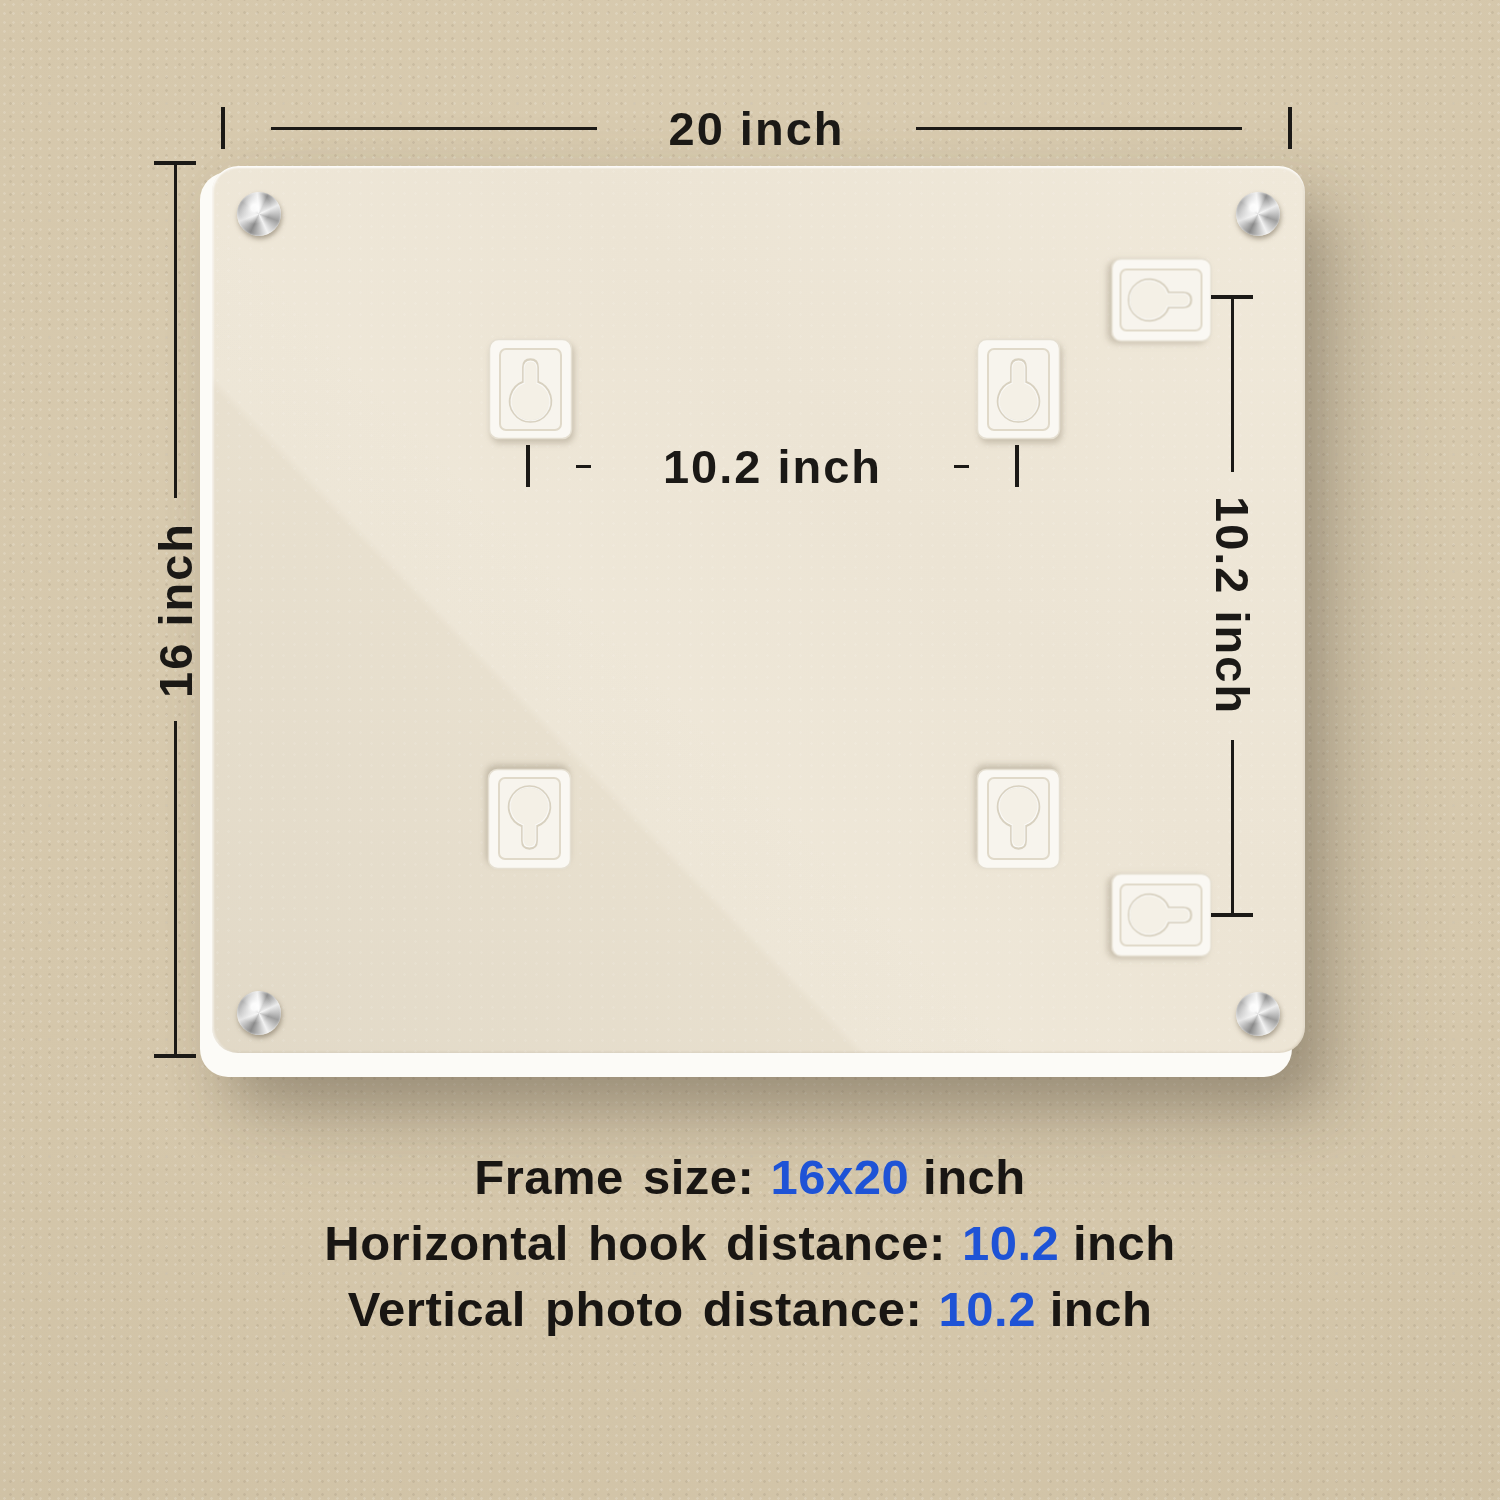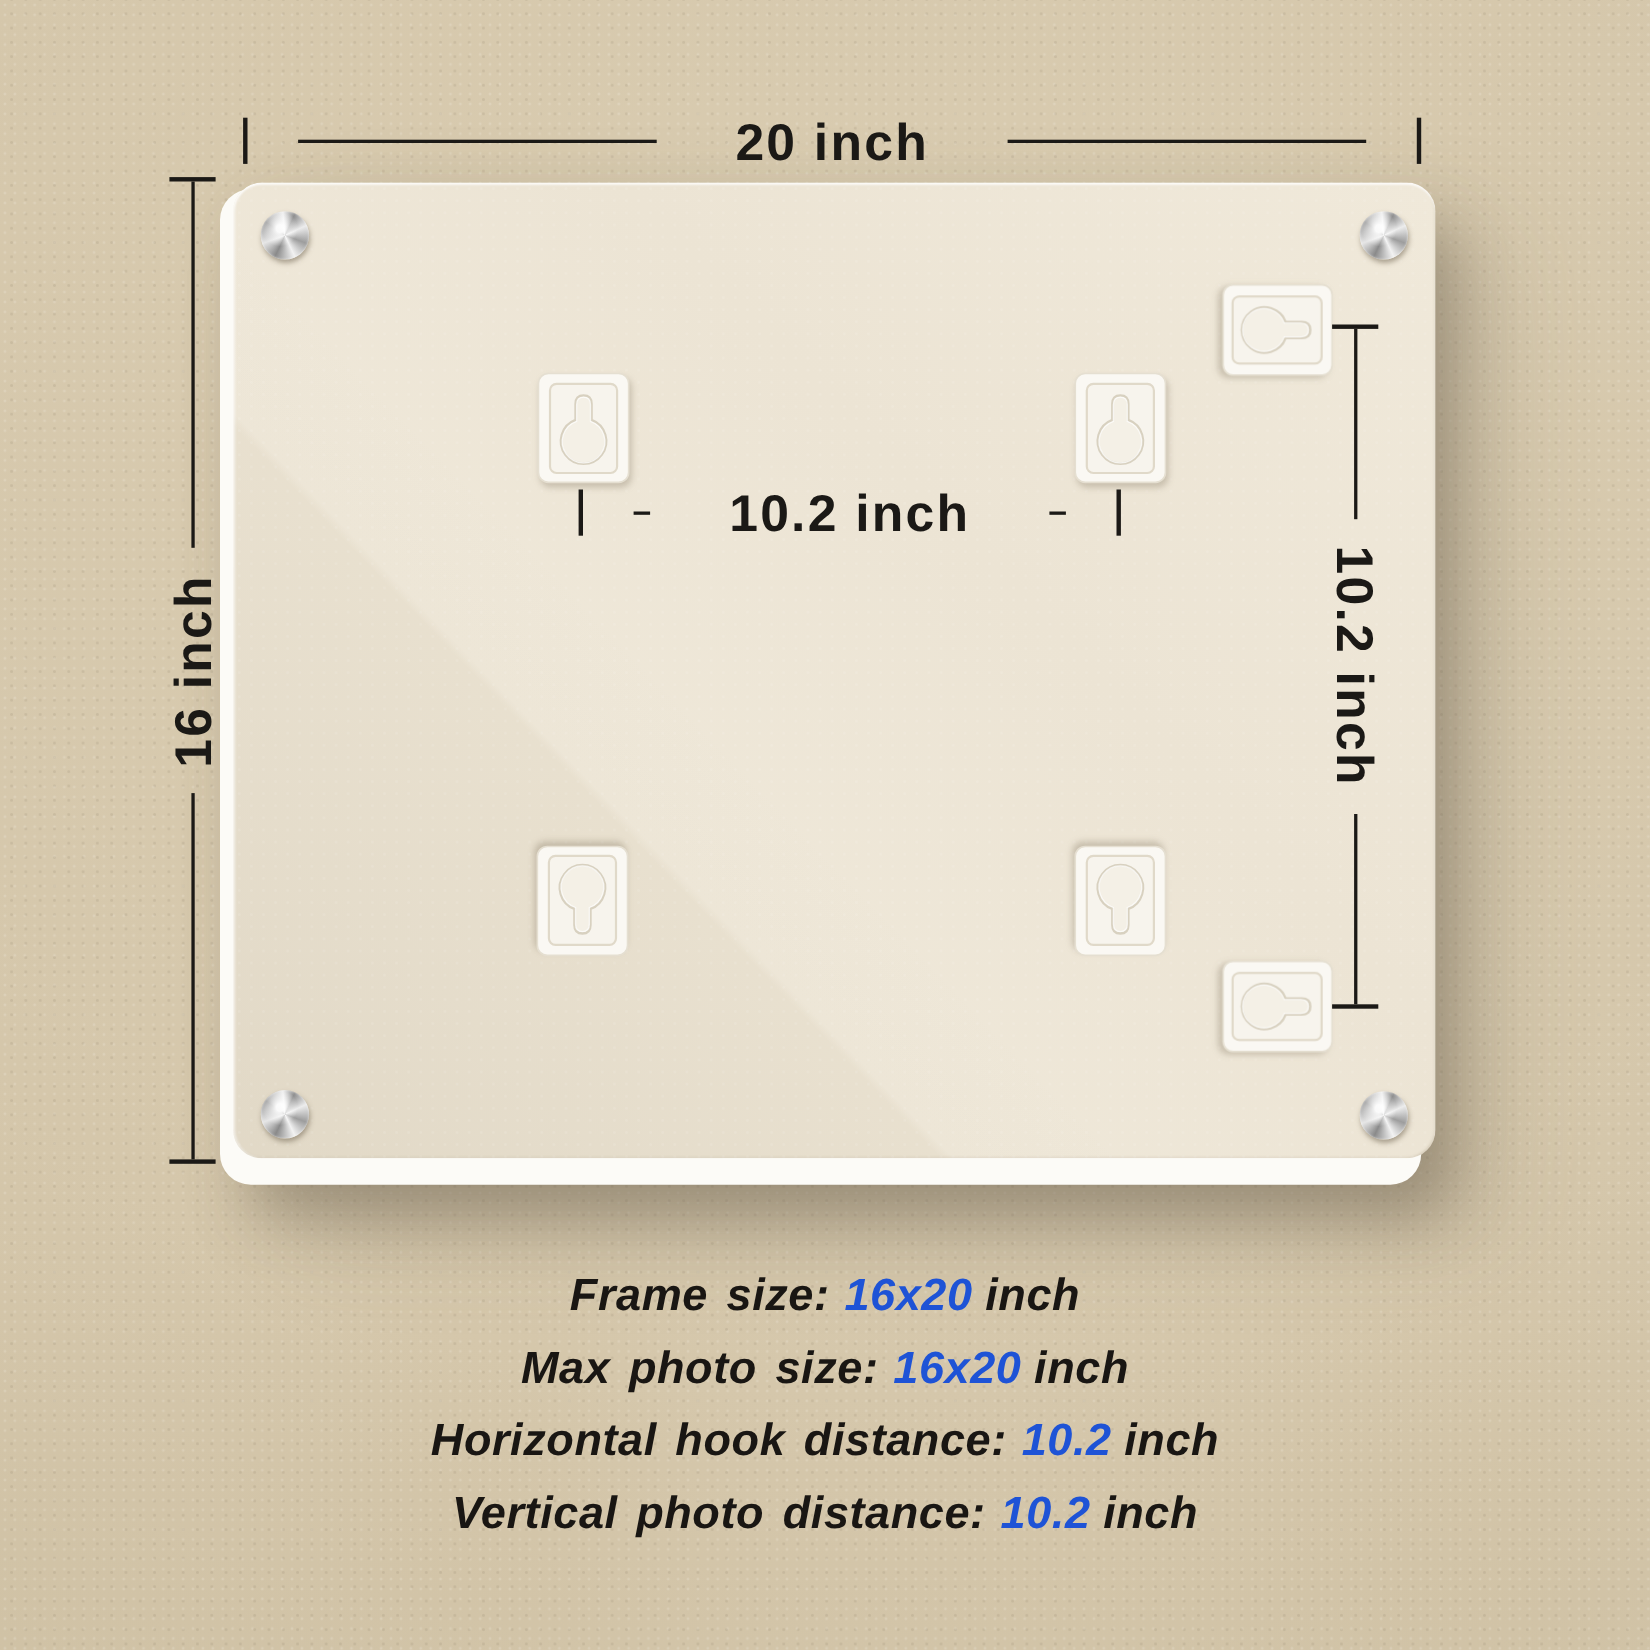--- a/index.html
+++ b/index.html
@@ -67,22 +67,22 @@
   .dim-v .dim-label.read-up{transform:rotate(180deg);}
 
   #dim-top{left:221px;top:106px;width:1071px;height:44px;}
   #dim-left{left:153px;top:161px;width:44px;height:897px;}
   #dim-hook-h{left:526px;top:444px;width:493px;height:44px;}
   #dim-hook-v{left:1210px;top:295px;width:44px;height:622px;}
 
   
   .specs{position:absolute;left:0;top:1144px;width:1500px;text-align:center;}
   .spec-line{
-    line-height:66px;font-size:41px;font-weight:bold;color:#191613;
-    letter-spacing:.5px;word-spacing:5px;white-space:nowrap;font-style:italic;
+    line-height:66px;font-size:49px;font-weight:bold;color:#191613;
+    letter-spacing:.5px;word-spacing:5px;white-space:nowrap;
   }
   .spec-line .val{color:#1e53d6;margin:0 .28em;}
   .spec-line .pre{margin-right:.05em;}
 </style>
 </head>
 <body>
 
 <div id="stage">
 
   <div class="frame-base"></div>
@@ -172,23 +172,20 @@
     <span class="dim-label">10.2 inch</span>
     <span class="seg"></span>
     <span class="tick-h"></span>
   </div>
 
   <div class="specs">
     <div class="spec-line">
       <span class="pre">Frame size:</span><span class="val">16x20</span><span class="suf">inch</span>
     </div>
     <div class="spec-line">
-      <span class="pre">Max photo size:</span><span class="val">16x20</span><span class="suf">inch</span>
-    </div>
-    <div class="spec-line">
       <span class="pre">Horizontal hook distance:</span><span class="val">10.2</span><span class="suf">inch</span>
     </div>
     <div class="spec-line">
       <span class="pre">Vertical photo distance:</span><span class="val">10.2</span><span class="suf">inch</span>
     </div>
   </div>
 
 </div>
 
 </body></html>

